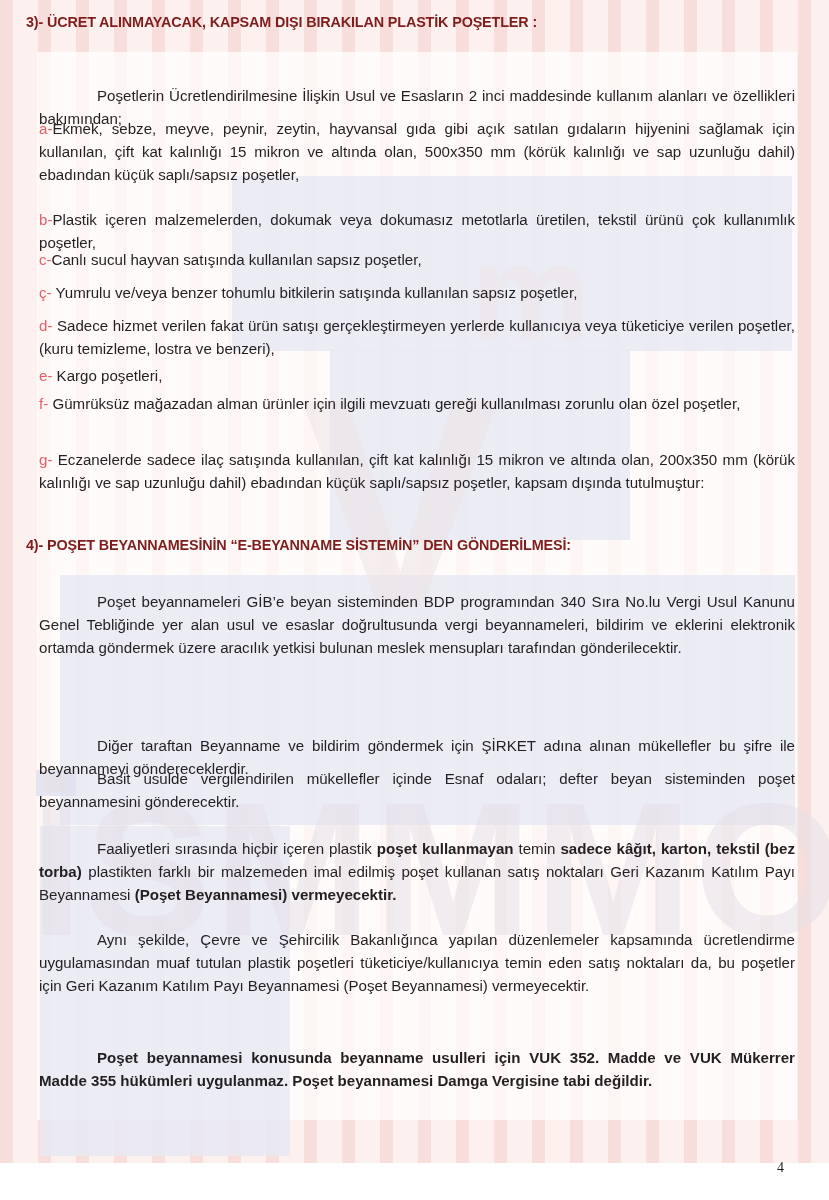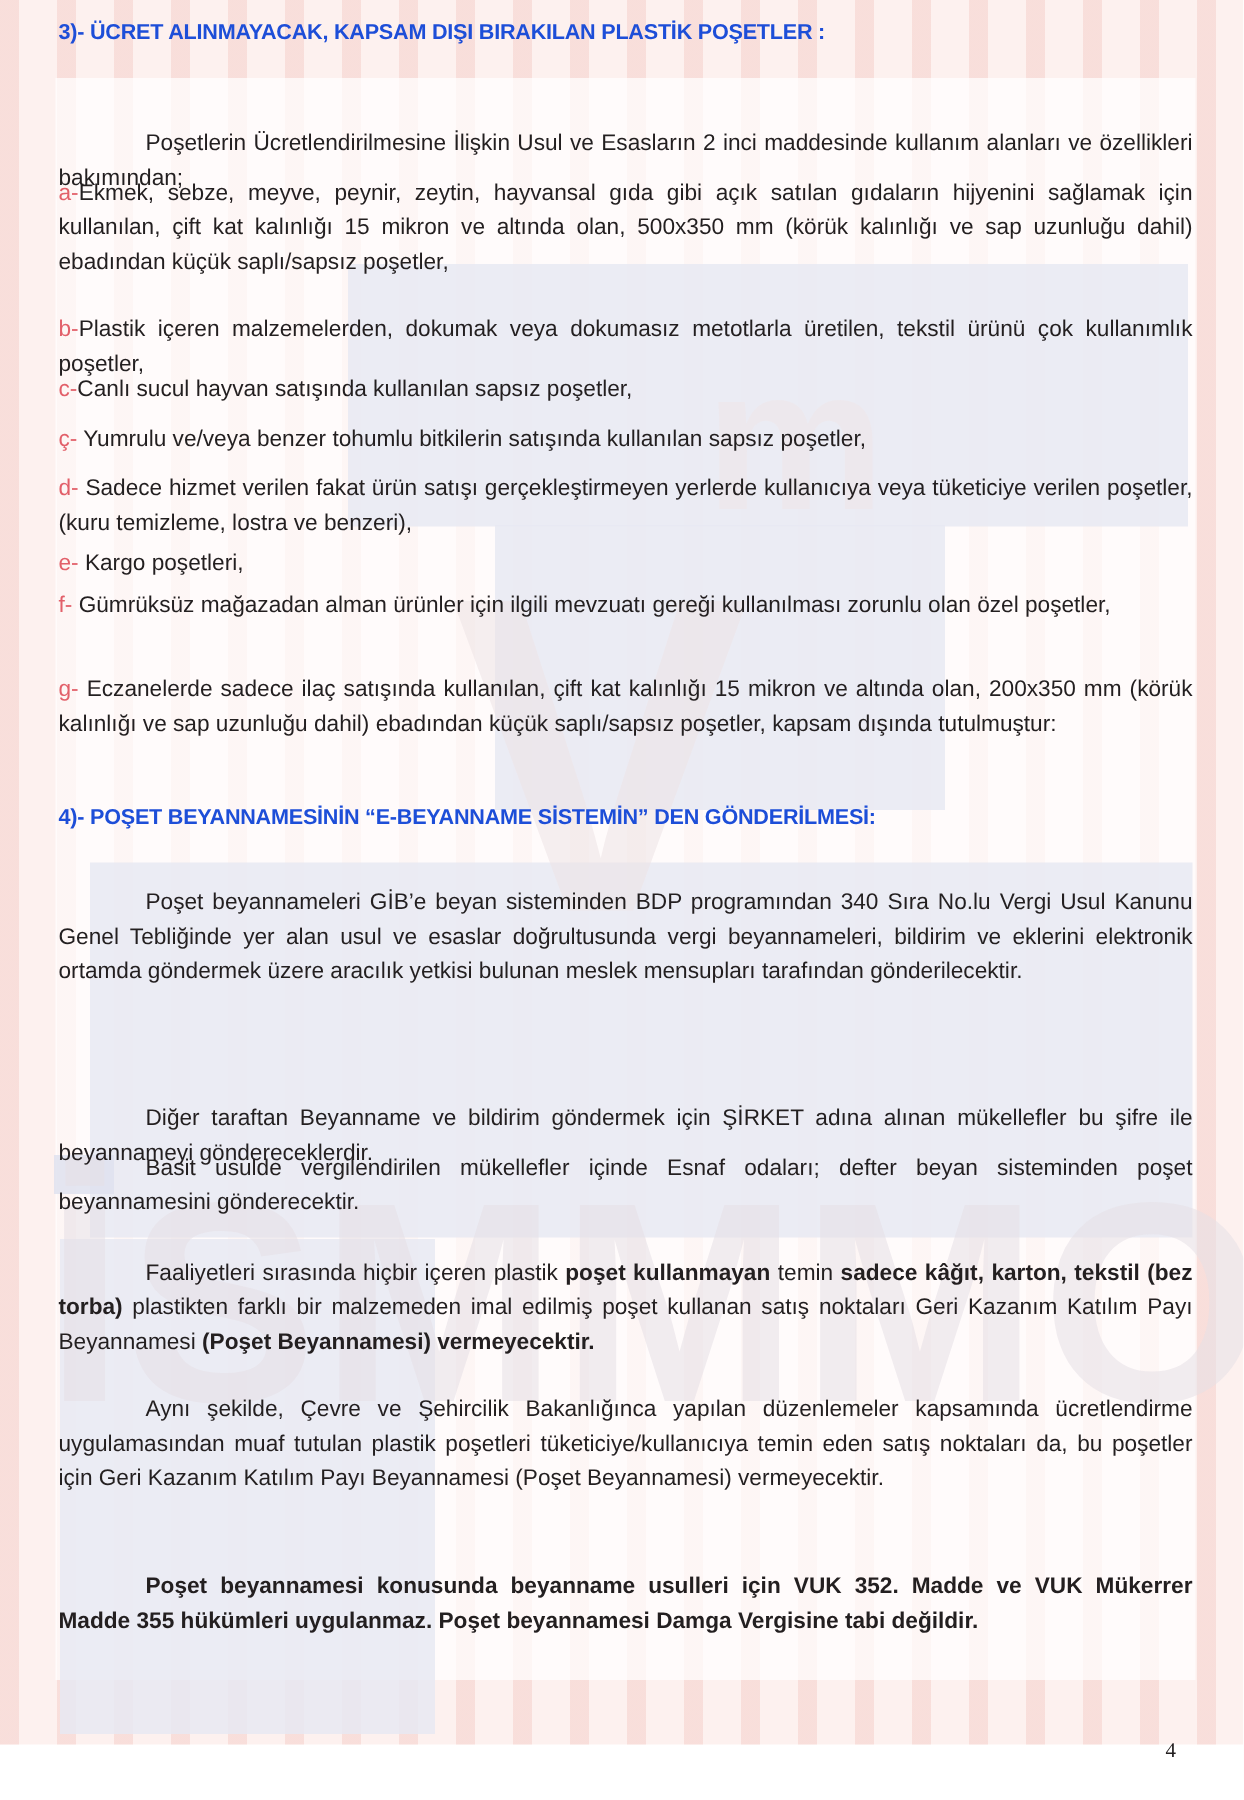--- a/index.html
+++ b/index.html
@@ -103,22 +103,22 @@
 
   
   .content {
     position: relative;
     z-index: 6;
     padding: 0;
   }
 
   .heading {
     position: absolute;
-    left: 39px;
-    color: #1d4ed8;
+    left: 26px;
+    color: #7f1d1d;
     font-weight: 700;
     font-size: 14.4px;
     letter-spacing: -0.15px;
     white-space: nowrap;
   }
   .heading.h3 { top: 14px; }
   .heading.h4 { top: 537px; }
 
   .para {
     position: absolute;

